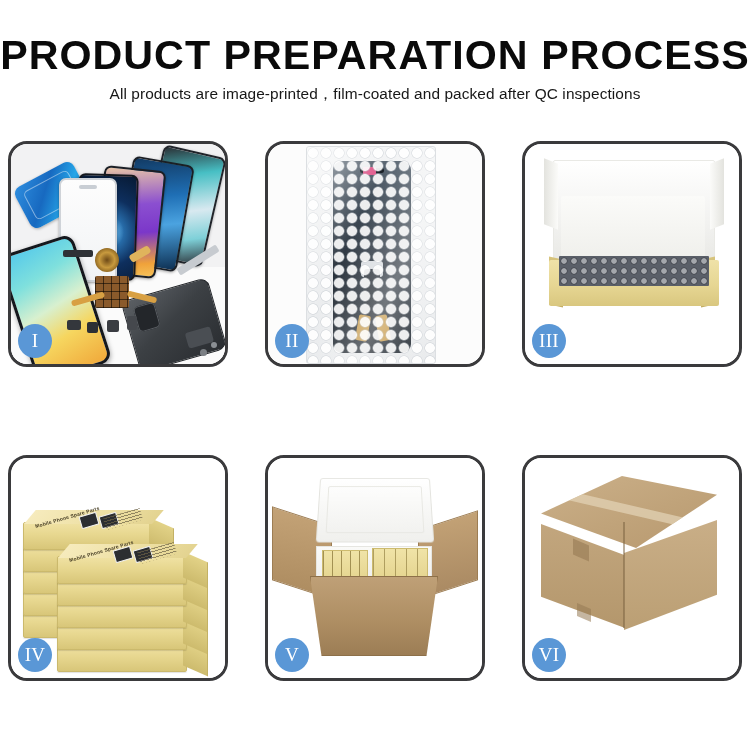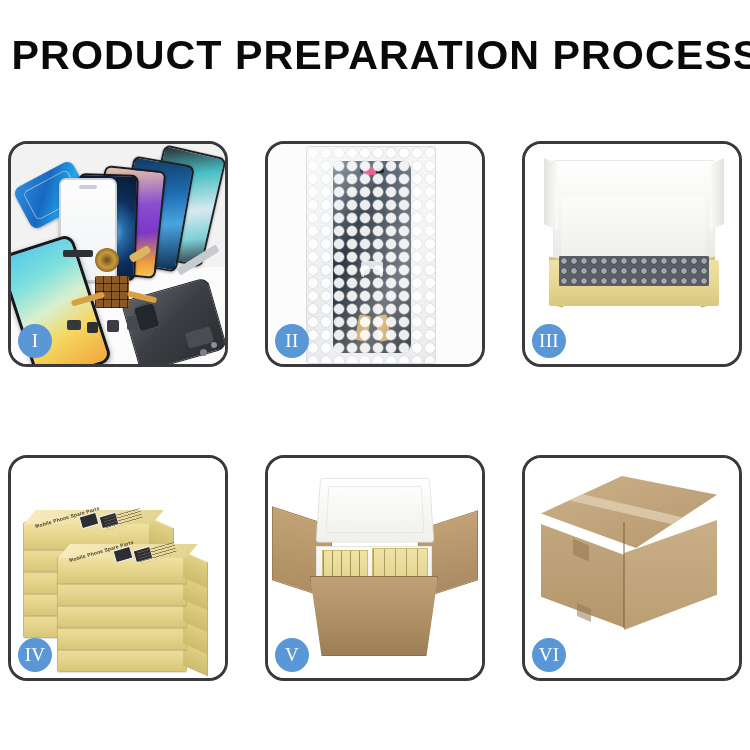--- a/index.html
+++ b/index.html
@@ -14,21 +14,21 @@
     overflow: hidden;
     position: relative;
   }
 
   
   .header {
     position: absolute;
     top: 0; left: 0;
     width: 612px;
     height: 130px;
-    text-align: right;
+    text-align: center;
   }
   .title {
     position: absolute;
     top: 33px; left: 0;
     width: 750px;
     font-size: 40px;
     font-weight: bold;
     letter-spacing: 1.0px;
     color: #0a0a0a;
     line-height: 44px;
@@ -454,20 +454,21 @@
   .boxEdge{
     position:absolute; left:98px; top:64px; width:2px; height:106px;
     background: rgba(120,96,62,.5);
   }
 </style>
 </head>
 <body>
 
 <div class="header">
   <div class="title">PRODUCT PREPARATION PROCESS</div>
+  <div class="subtitle">All products are image-printed，film-coated and packed after QC inspections</div>
 </div>
 
 <div class="grid">
 
   <div class="panel p-r0 p-c0">
     <div class="stage">
       <div class="bg1"></div>
       <div class="part-blue"></div>
       <div class="ph ph-a"></div>
       <div class="ph ph-b"></div>

